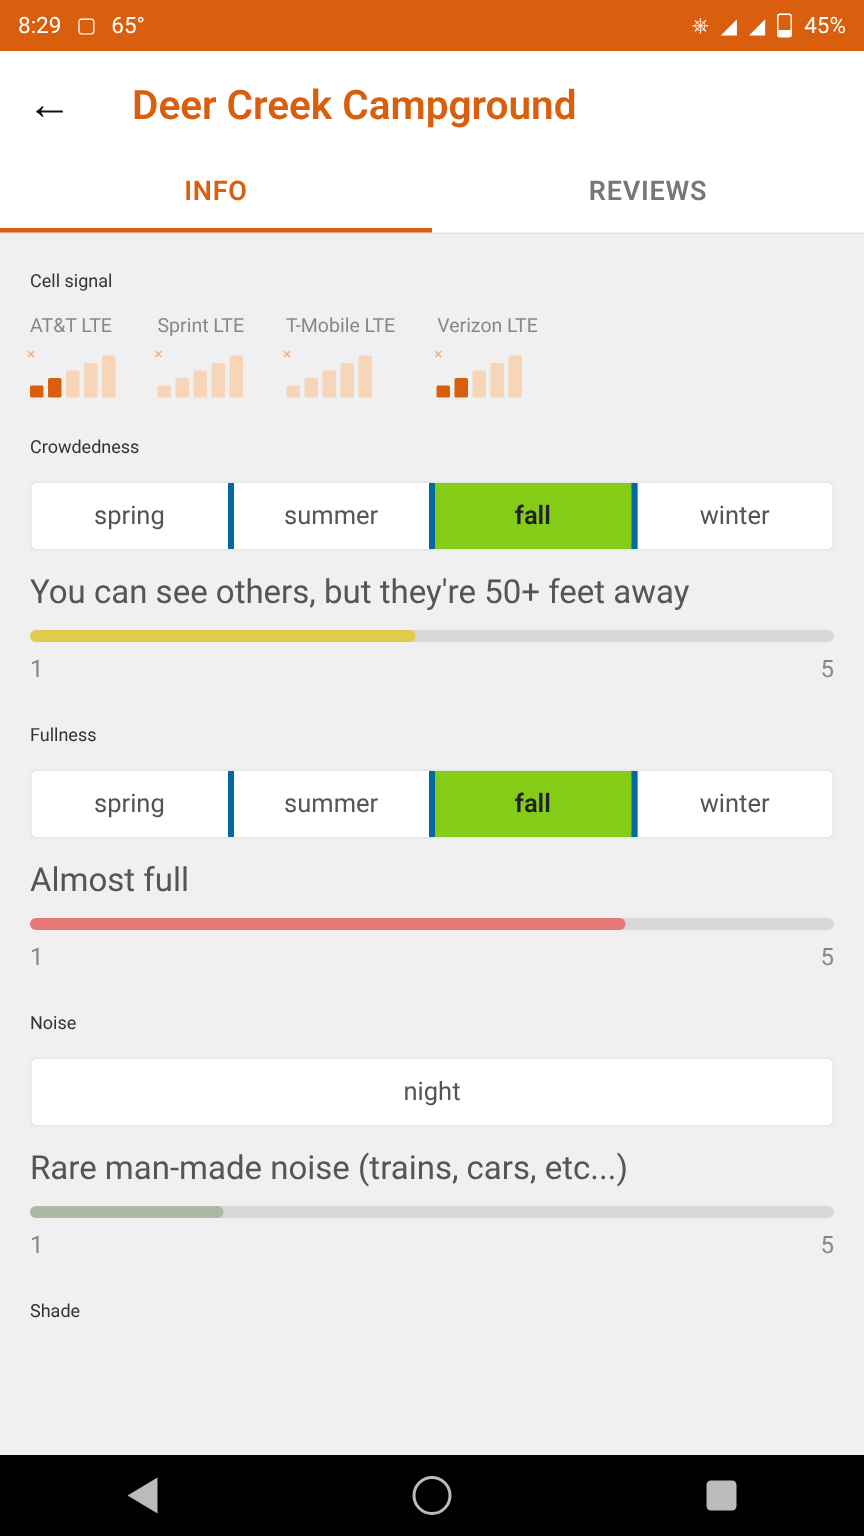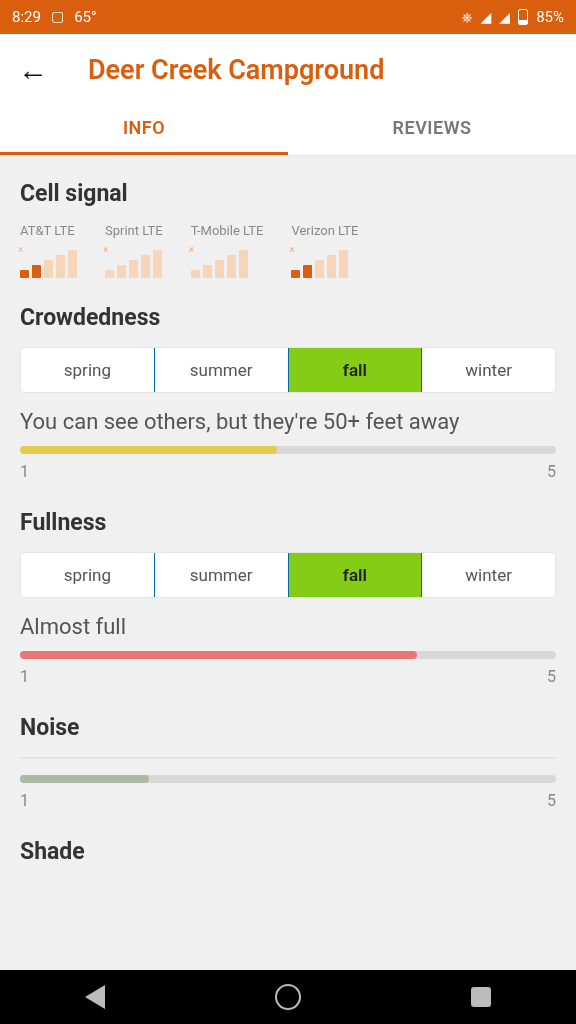--- a/index.html
+++ b/index.html
@@ -22,34 +22,34 @@
   .tabs {
     display: flex; background: #fff; border-bottom: 1px solid #e5e5e5;
   }
   .tab {
     flex: 1; text-align: center; padding: 22px 0 14px 0; font-size: 18px; font-weight: 600; color: #777; letter-spacing: 0.5px;
   }
   .tab.active { color: #d95e0d; border-bottom: 3px solid #d95e0d; }
 
   .content { flex: 1; overflow-y: auto; background: #f0f0f0; padding: 18px 20px 0 20px; }
 
-  .section-title { font-size: 23px; font-weight: 700; color: #333; margin: 6px 0 16px 0; }
+  .section-title { font-size: 12px; font-weight: 400; color: #333; margin: 6px 0 16px 0; }
 
   .signal-row { display: flex; gap: 28px; margin-bottom: 26px; }
   .signal-item { text-align: left; }
   .signal-label { font-size: 13px; color: #888; margin-bottom: 10px; white-space: nowrap; }
   .signal-bars { display: flex; align-items: flex-end; gap: 3px; height: 30px; position: relative; }
   .signal-x { position: absolute; top: -4px; left: -2px; color: #f4a978; font-size: 10px; }
   .sbar { width: 9px; background: #f7d5b8; border-radius: 1px; }
   .sbar.on { background: #d95e0d; }
 
   .segmented {
     display: flex; background: #fff; border: 1px solid #e5e5e5; border-radius: 4px; overflow: hidden; margin-bottom: 16px;
   }
-  .seg { flex: 1; text-align: center; padding: 12px 0; font-size: 17px; color: #555; border-right: 1px solid #0369a1; }
+  .seg { flex: 1; text-align: center; padding: 12px 0; font-size: 17px; color: #555; border-right: 4px solid #0369a1; }
   .seg:last-child { border-right: none; }
   .seg.active { background: #84cc16; font-weight: 600; color: #222; }
 
   .desc-text { font-size: 22px; color: #555; margin-bottom: 12px; }
 
   .meter-track {
     position: relative; width: 100%; height: 8px; background: #d8d8d8; border-radius: 4px; margin-bottom: 8px;
   }
   .meter-fill { position: absolute; left: 0; top: 0; height: 100%; border-radius: 4px; }
 
@@ -77,21 +77,21 @@
   </div>
   <div class="status-right">
     <span class="status-icon">⎈</span>
     <span class="status-icon">◢</span>
     <span class="status-icon">◢</span>
     <span class="battery">
       <span class="batt-body">
           <span class="batt-fill" style="height:30%"></span>
         </span>
     </span>
-    <span>85%</span>
+    <span>45%</span>
   </div>
 </div>
 
 <div class="header">
   <span class="back-arrow">←</span>
   <span class="page-title">Deer Creek Campground</span>
 </div>
 
 <div class="tabs">
   <div class="tab active">INFO</div>
@@ -175,21 +175,23 @@
   <div class="meter-track">
     <div class="meter-fill" style="width:74%;background:#e87878"></div>
   </div>
   <div class="meter-labels">
     <span>1</span>
     <span>5</span>
   </div>
 
   <div class="section-title">Noise</div>
   <div class="segmented">
-  </div>
+    <div class="seg">night</div>
+  </div>
+  <div class="desc-text">Rare man-made noise (trains, cars, etc...)</div>
   <div class="meter-track">
     <div class="meter-fill" style="width:24%;background:#aeb9a3"></div>
   </div>
   <div class="meter-labels">
     <span>1</span>
     <span>5</span>
   </div>
 
   <div class="section-title">Shade</div>
 

